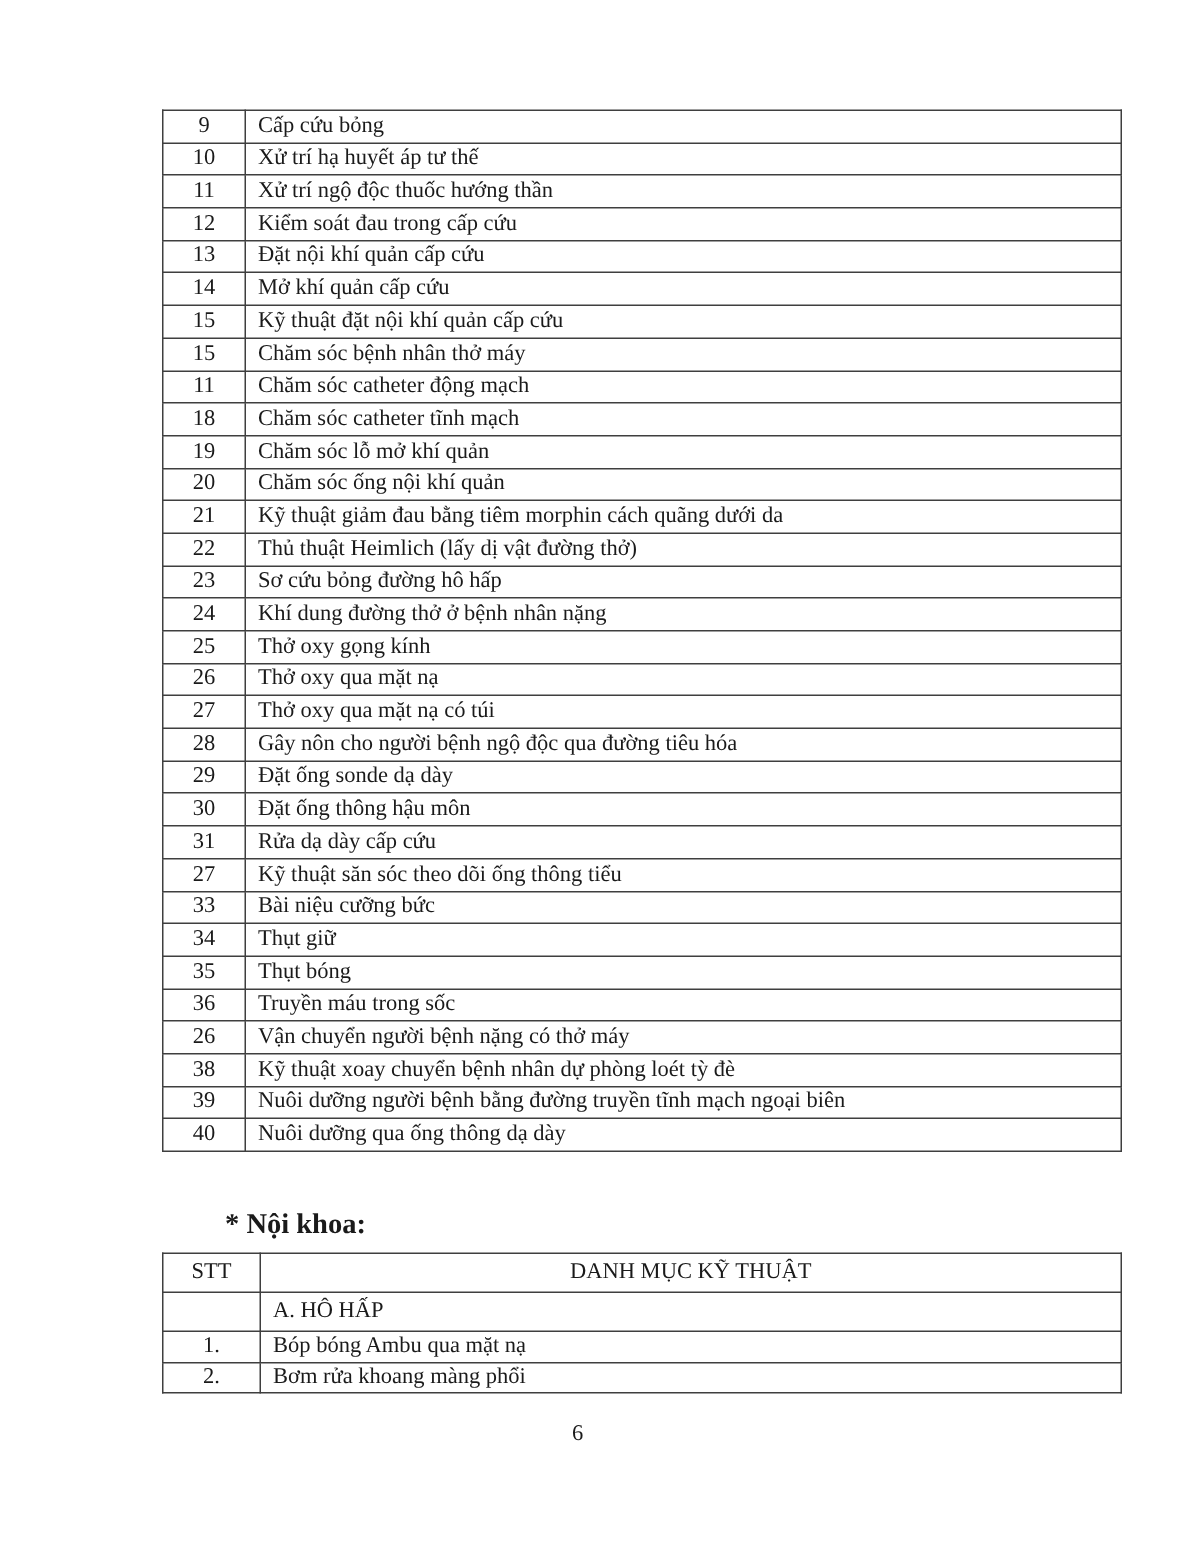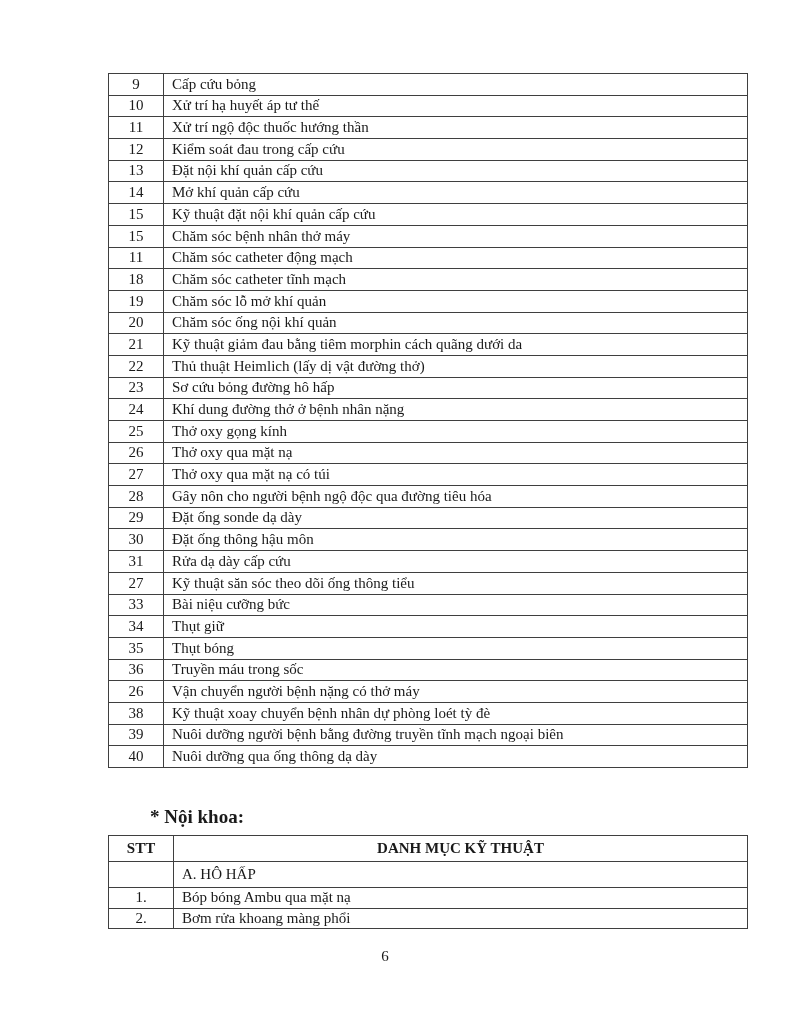--- a/index.html
+++ b/index.html
@@ -27,21 +27,21 @@
   }
   
   #table1 { left: 108px; top: 73px; width: 640px; }
   #table1 td { height: 20.7px; }
   #table1 td.num { width: 54px; text-align: center; padding: 0; }
   #table1 td.txt { padding: 0 4px 0 8px; }
   
   #table2 { left: 108px; top: 835px; width: 640px; }
   #table2 td.num { width: 64px; text-align: center; padding: 0; }
   #table2 td.txt { padding: 0 4px 0 8px; margin-top: 24px; }
-  #table2 tr.hdr td { height: 25px; font-weight: bold; text-align: center; padding: 0; }
+  #table2 tr.hdr td { height: 25px; font-weight: normal; text-align: center; padding: 0; }
   #table2 tr.section td { height: 25px; }
   #table2 tr.section td.txt { font-weight: normal; }
   #table2 tr.data td { height: 19.5px; }
   
   .section-heading {
     position: absolute;
     left: 150px;
     top: 806px;
     font-size: 19px;
     font-weight: bold;

